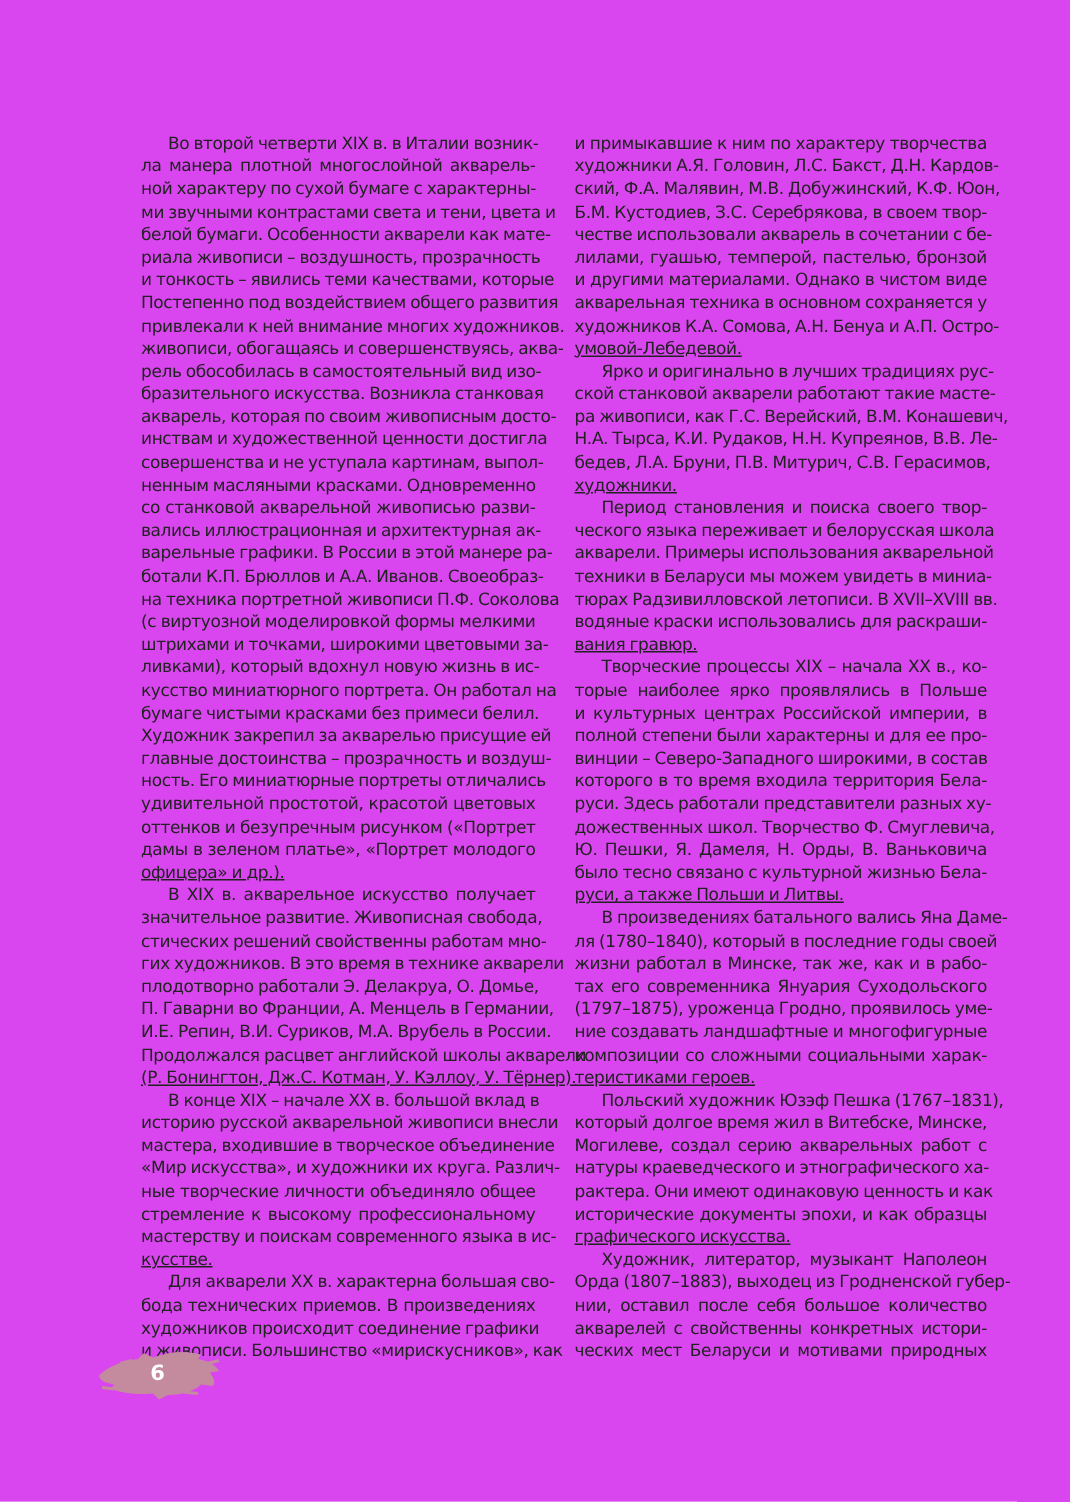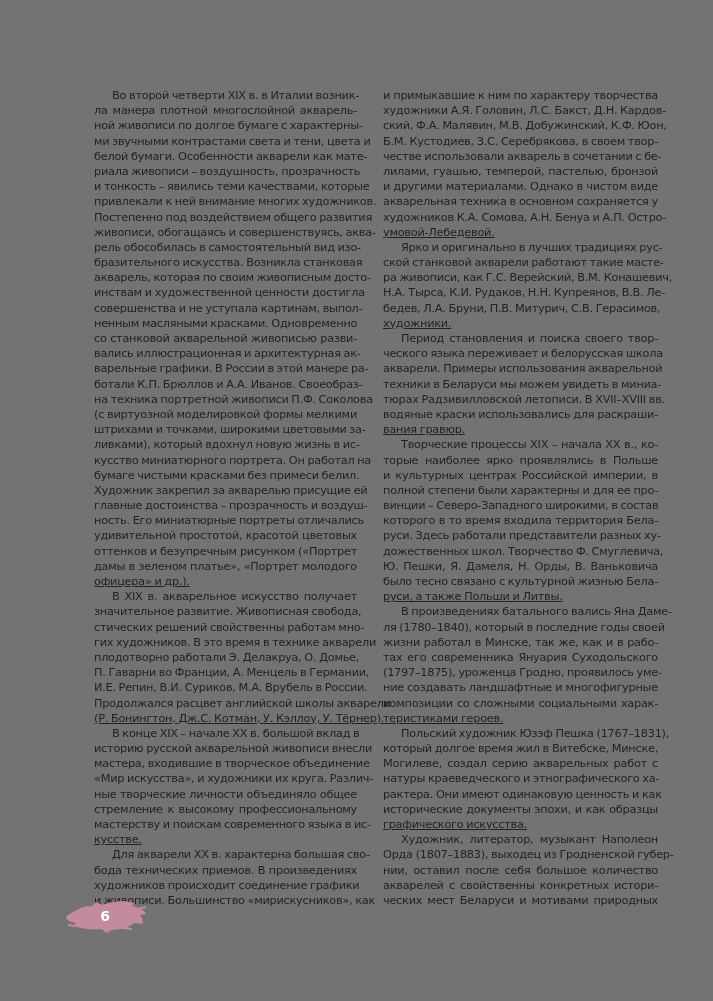--- a/index.html
+++ b/index.html
@@ -1,17 +1,17 @@
 <!DOCTYPE html>
 <html><head>
 <meta charset="utf-8">
 <style>
   html, body { margin: 0; padding: 0; background: #ffffff; }
   body { width: 713px; height: 1001px; position: relative; overflow: hidden; }
-  .page { position: absolute; left: 0; top: 0; width: 713px; height: 1001px; background: #737373; }
+  .page { position: absolute; left: 0; top: 0; width: 713px; height: 1001px; background: #d946ef; }
   .col { position: absolute; top: 88px; }
   .col-left { left: 94px; width: 263px; }
   .col-right { left: 383px; width: 275px; }
   .line {
     font-family: "DejaVu Sans", sans-serif;
     font-size: 11.3px;
     line-height: 15.2px;
     height: 15.2px;
     color: #222222;
     white-space: nowrap;
@@ -32,27 +32,27 @@
     font-family: "DejaVu Sans", sans-serif; font-weight: bold; font-size: 14px; color: #ffffff;
   }
 </style>
 </head>
 <body>
 
 <div class="page">
   <div class="col col-left" id="col-left">
       <div class="line indent">Во второй четверти XIX в. в Италии возник-</div>
       <div class="line">ла манера плотной многослойной акварель-</div>
-      <div class="line">ной живописи по долгое бумаге с характерны-</div>
+      <div class="line">ной характеру по сухой бумаге с характерны-</div>
       <div class="line">ми звучными контрастами света и тени, цвета и</div>
       <div class="line">белой бумаги. Особенности акварели как мате-</div>
       <div class="line">риала живописи – воздушность, прозрачность</div>
       <div class="line">и тонкость – явились теми качествами, которые</div>
+      <div class="line">Постепенно под воздействием общего развития</div>
       <div class="line">привлекали к ней внимание многих художников.</div>
-      <div class="line">Постепенно под воздействием общего развития</div>
       <div class="line">живописи, обогащаясь и совершенствуясь, аква-</div>
       <div class="line">рель обособилась в самостоятельный вид изо-</div>
       <div class="line">бразительного искусства. Возникла станковая</div>
       <div class="line">акварель, которая по своим живописным досто-</div>
       <div class="line">инствам и художественной ценности достигла</div>
       <div class="line">совершенства и не уступала картинам, выпол-</div>
       <div class="line">ненным масляными красками. Одновременно</div>
       <div class="line">со станковой акварельной живописью разви-</div>
       <div class="line">вались иллюстрационная и архитектурная ак-</div>
       <div class="line">варельные графики. В России в этой манере ра-</div>

